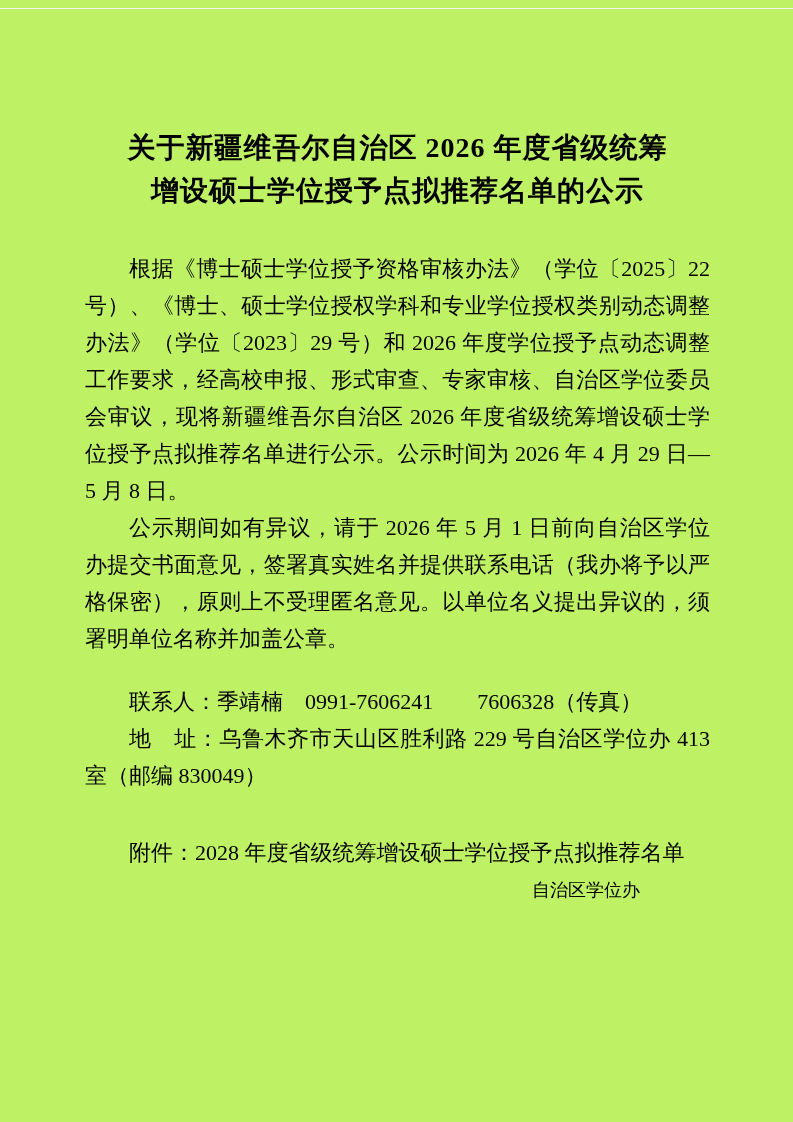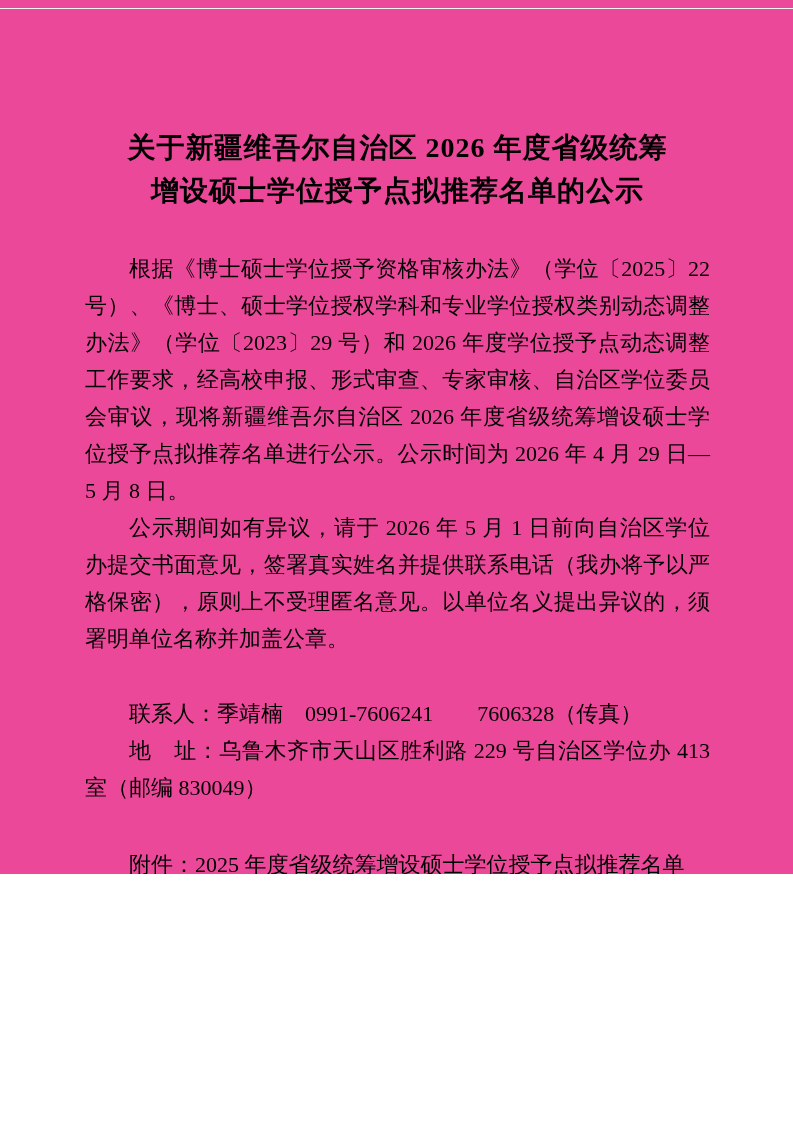--- a/index.html
+++ b/index.html
@@ -3,23 +3,23 @@
 <meta charset="utf-8">
 <style>
   html, body {
     margin: 0;
     padding: 0;
     background: #ffffff;
   }
   .page {
     position: relative;
     width: 793px;
-    height: 874px;
+    height: 1122px;
     margin: 0 auto;
-    background: #ec4899;
+    background: #bef264;
     overflow: hidden;
     font-family: "Liberation Serif", "DejaVu Serif", serif;
     color: #000000;
     box-sizing: border-box;
     padding: 126px 83px 0 85px;
   }
   .top-hairline {
     position: absolute;
     top: 8px;
     left: 0;
@@ -40,30 +40,30 @@
   }
   .body-para {
     margin: 0;
     font-size: 22px;
     line-height: 37px;
     text-align: justify;
     text-justify: inter-character;
     text-indent: 2em;
   }
   .contact-block {
-    margin-top: 38px;
+    margin-top: 26px;
   }
   .attachment-para {
     margin-top: 40px;
   }
   .signature-block {
     width: fit-content;
     margin-left: auto;
     margin-right: 70px;
-    font-size: 29px;
+    font-size: 18px;
     line-height: 38px;
   }
 </style>
 </head>
 <body>
 
 <div class="page">
   <div class="top-hairline"></div>
 
   <h1 class="doc-title">
@@ -74,18 +74,18 @@
   <div class="body-text">
     <p class="body-para">根据《博士硕士学位授予资格审核办法》（学位〔2025〕22 号）、《博士、硕士学位授权学科和专业学位授权类别动态调整办法》（学位〔2023〕29 号）和 2026 年度学位授予点动态调整工作要求，经高校申报、形式审查、专家审核、自治区学位委员会审议，现将新疆维吾尔自治区 2026 年度省级统筹增设硕士学位授予点拟推荐名单进行公示。公示时间为 2026 年 4 月 29 日—5 月 8 日。</p>
     <p class="body-para">公示期间如有异议，请于 2026 年 5 月 1 日前向自治区学位办提交书面意见，签署真实姓名并提供联系电话（我办将予以严格保密），原则上不受理匿名意见。以单位名义提出异议的，须署明单位名称并加盖公章。</p>
   </div>
 
   <div class="contact-block">
     <p class="body-para">联系人：季靖楠　0991-7606241　　7606328（传真）</p>
     <p class="body-para">地　址：乌鲁木齐市天山区胜利路 229 号自治区学位办 413 室（邮编 830049）</p>
   </div>
 
-  <p class="body-para attachment-para">附件：2025 年度省级统筹增设硕士学位授予点拟推荐名单</p>
+  <p class="body-para attachment-para">附件：2028 年度省级统筹增设硕士学位授予点拟推荐名单</p>
 
   <div class="signature-block">
     <div>自治区学位办</div>
   </div>
 </div>
 
 </body></html>

